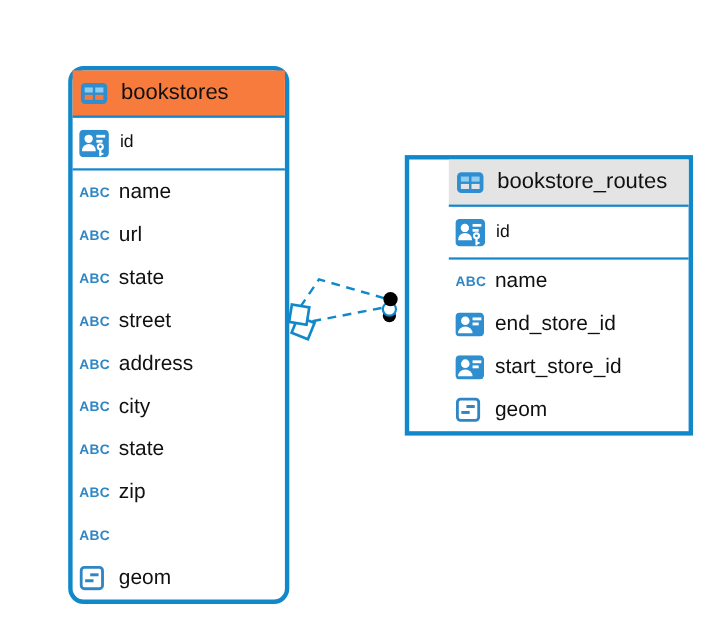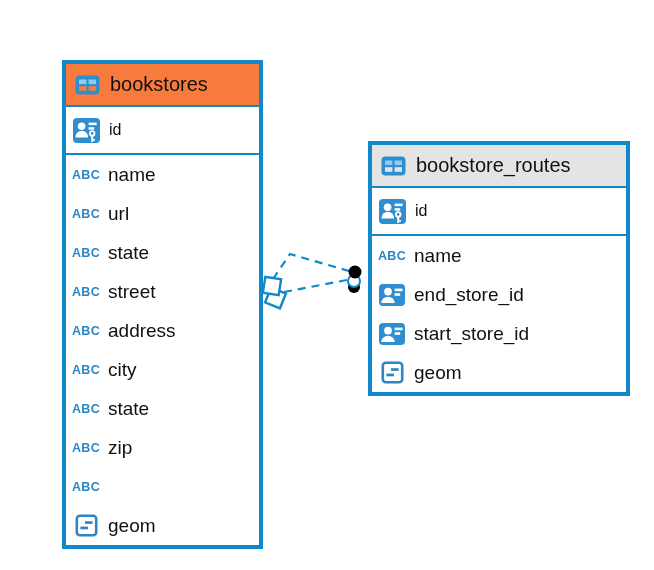--- a/index.html
+++ b/index.html
@@ -15,34 +15,34 @@
   }
   html,body{margin:0;padding:0;background:#fff;}
   .canvas{
     position:relative;width:654px;height:570px;background:#ffffff;
     font-family:"Liberation Sans", sans-serif;color:var(--text-color);overflow:hidden;
   }
   .erd-table{
     position:absolute;background:#ffffff;border:4px solid var(--border-blue);
     box-sizing:border-box;display:flex;flex-direction:column;
   }
-  .tbl-bookstores{left:62px;top:60px;width:201px;}
-  .tbl-routes{left:368px;top:141px;width:262px;}
+  .tbl-bookstores{left:62px;top:60px;width:201px;border-radius:14px;}
+  .tbl-routes{left:368px;top:141px;width:262px;padding-left:36px;}
   .erd-header{
     display:flex;align-items:center;gap:9px;padding:0 7px;height:41px;
     border-bottom:2px solid var(--border-blue);font-size:20px;flex:0 0 auto;
   }
   .hdr-bookstores{background:var(--orange-header);--cellbg:var(--orange-header);}
   .hdr-routes{background:var(--gray-header);--cellbg:var(--gray-header);}
   .pk-row{
     display:flex;align-items:center;gap:9px;padding:0 6px;height:46px;
     border-bottom:2px solid var(--border-blue);font-weight:normal;font-size:16px;flex:0 0 auto;
   }
   .col-row{display:flex;align-items:center;gap:8px;padding:0 6px;height:39px;font-size:19px;flex:0 0 auto;}
-  .icon-cell{width:28px;flex:0 0 28px;display:flex;align-items:center;justify-content:center;}
+  .icon-cell{width:28px;flex:0 0 28px;display:flex;align-items:center;justify-content:flex-start;}
   .abc{font-weight:bold;font-size:12.5px;letter-spacing:.3px;color:var(--abc-blue);}
   .col-label,.hdr-title,.pk-label{white-space:nowrap;}
   
   .ic-frame{fill:var(--icon-blue);}
   .ic-cell-top{fill:var(--icon-cell);}
   .ic-cell-bot{fill:var(--cellbg,#fff);}
   .ic-white{fill:#ffffff;}
   .ic-hole{fill:var(--icon-blue);}
   .geom-frame{fill:none;stroke:var(--abc-blue);stroke-width:2.6;}
   .geom-bar{fill:var(--abc-blue);}

